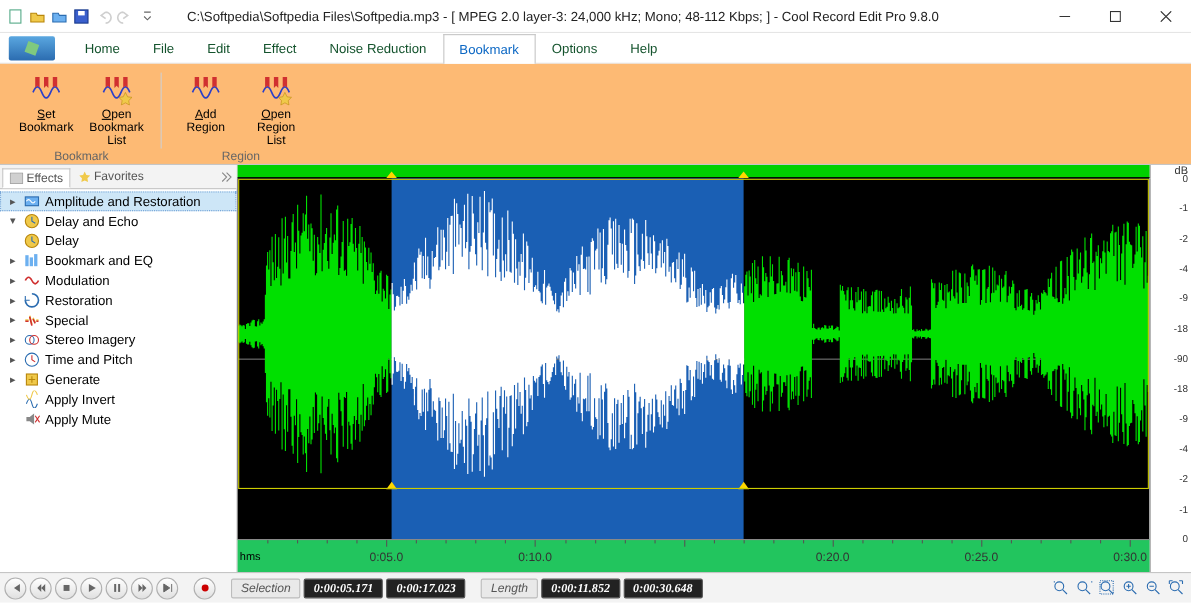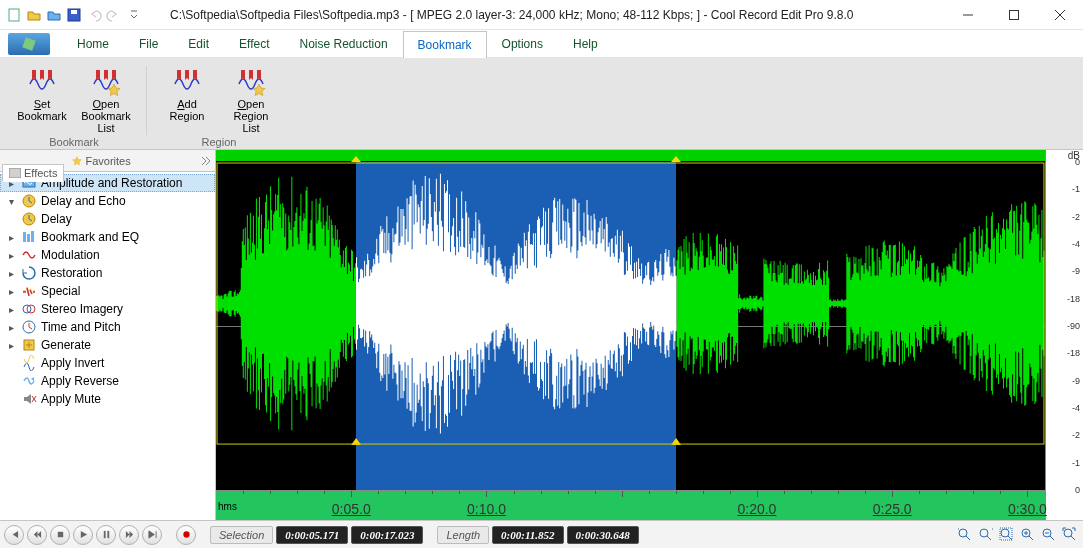--- a/index.html
+++ b/index.html
@@ -14,35 +14,35 @@
 .winbtn { width: 46px; height: 30px; display: flex; align-items: center; justify-content: center; cursor: pointer; }
 
 
 .tabs { height: 28px; display: flex; align-items: center; padding-left: 8px; background: #fff; border-bottom: 1px solid #e5e5e5; gap: 0; }
 .logo { width: 42px; height: 22px; background: linear-gradient(#5aa7e0,#2b6cb0); border-radius: 2px; margin-right: 12px; display: flex; align-items: center; justify-content: center; }
 .logo svg { width: 14px; height: 14px; }
 .tab { padding: 6px 14px; cursor: pointer; color: #14532d; border: 1px solid transparent; border-bottom: none; }
 .tab.active { color: #0b67c4; border-color: #c5c5c5; background: #fff; position: relative; top: 1px; }
 
 
-.ribbon { height: 92px; display: flex; background: #e5e5e5; border-bottom: 1px solid #c5c5c5; padding: 4px 6px 0; }
+.ribbon { height: 92px; display: flex; background: #fdba74; border-bottom: 1px solid #c5c5c5; padding: 4px 6px 0; }
 .group { display: flex; flex-direction: column; align-items: center; padding: 0 8px; }
 .group-items { display: flex; gap: 8px; }
 .gbtn { display: flex; flex-direction: column; align-items: center; width: 56px; cursor: pointer; padding: 2px; text-align: center; }
 .gbtn .gico { width: 32px; height: 32px; display: flex; align-items: center; justify-content: center; }
 .gbtn .glbl { font-size: 11px; line-height: 12px; margin-top: 2px; }
 .group-title { font-size: 11px; color: #666; margin-top: auto; padding-bottom: 2px; }
 .sep { width: 1px; background: #d0d0d0; margin: 4px 4px 14px; }
 
 
 .main { flex: 1; display: flex; min-height: 0; }
 .sidebar { width: 216px; display: flex; flex-direction: column; border-right: 1px solid #c5c5c5; }
 .side-tabs { height: 22px; display: flex; align-items: center; background: #f3f3f3; border-bottom: 1px solid #c5c5c5; padding: 0 2px; gap: 2px; }
 .side-tab { font-size: 11px; padding: 2px 6px; display: flex; align-items: center; gap: 3px; color: #555; cursor: pointer; }
-.side-tab.active { background: #fff; border: 1px solid #c5c5c5; border-bottom: 1px solid #fff; position: relative; top: 12px; }
+.side-tab.active { background: #fff; border: 1px solid #c5c5c5; border-bottom: 1px solid #fff; position: relative; top: 1px; }
 .collapse-ico { margin-left: auto; display: flex; gap: 2px; padding-right: 2px; }
 
 .tree { flex: 1; overflow: auto; padding: 2px 0; }
 .node { display: flex; align-items: center; gap: 4px; padding: 1px 4px 1px 6px; cursor: pointer; white-space: nowrap; }
 .node.selected { background: #cde6f7; border: 1px dotted #7aa7d8; padding: 0 3px 0 5px; }
 .twisty { width: 11px; height: 11px; display: inline-flex; align-items: center; justify-content: center; font-size: 10px; color: #555; }
 .node-ico { width: 16px; height: 16px; display: inline-flex; align-items: center; justify-content: center; }
 .indent1 { }
 
 
@@ -53,21 +53,21 @@
 .wave-and-db { flex: 1; display: flex; min-height: 0; }
 .waveform { flex: 1; background: #000; position: relative; overflow: hidden; }
 .sel { position: absolute; top: 0; bottom: 0; background: #1a5fb4; }
 .baseline { position: absolute; left: 0; right: 0; height: 1px; background: #777; top: 50%; }
 .wave-svg { position: absolute; inset: 0; }
 .db-scale { width: 38px; background: #fff; border-left: 1px solid #888; position: relative; font-size: 9px; color: #333; }
 .db-scale div { position: absolute; right: 3px; }
 
 .time-ruler { height: 30px; display: flex; }
 .time-ruler-inner { flex: 1; background: #22c55e; position: relative; border-top: 1px solid #888; }
-.time-ruler-inner .tick { position: absolute; font-size: 14px; color: #333; top: 10px; text-decoration: underline; }
+.time-ruler-inner .tick { position: absolute; font-size: 11px; color: #333; top: 10px; }
 .time-ruler-inner .tickmark { position: absolute; width: 1px; height: 6px; background: #555; top: 0; }
 .time-ruler-inner .hms { position: absolute; left: 2px; top: 10px; font-size: 10px; }
 .time-ruler-pad { width: 38px; border-left: 1px solid #888; }
 
 
 .statusbar { height: 28px; display: flex; align-items: center; background: #f3f3f3; border-top: 1px solid #c5c5c5; padding: 0 4px; gap: 3px; }
 .tbtn { width: 20px; height: 20px; border: 1px solid #b0b0b0; border-radius: 10px; background: linear-gradient(#fff,#e0e0e0); display: flex; align-items: center; justify-content: center; cursor: pointer; }
 .tbtn svg { width: 9px; height: 9px; }
 .status-sep { width: 8px; }
 .status-lbl { display: inline-block; background: #e9e9e9; border: 1px solid #bcbcbc; padding: 2px 8px; font-size: 11px; font-style: italic; color: #555; border-radius: 2px; }
@@ -343,30 +343,20 @@
         </div>
         <div class="node">
           <span class="twisty">&nbsp;</span>
     <span class="node-ico">
             <svg width="16" height="16">
               <path d="M3 12q3-8 5 0t5 0" stroke="#2b6cb0" fill="none"></path>
               <path d="M3 4q3 8 5 0t5 0" stroke="#f0c94a" fill="none"></path>
             </svg>
           </span>
     <span>Apply Invert</span>
-        </div>
-        <div class="node">
-          <span class="twisty">&nbsp;</span>
-    <span class="node-ico">
-            <svg width="16" height="16">
-              <path d="M3 8q3-6 5 0t5 0" stroke="#6cb0f0" fill="none" stroke-width="1.5"></path>
-              <path d="M13 4l-3 2 3 2z" fill="#6cb0f0"></path>
-            </svg>
-          </span>
-    <span>Apply Reverse</span>
         </div>
         <div class="node">
           <span class="twisty">&nbsp;</span>
     <span class="node-ico">
             <svg width="16" height="16">
               <path d="M3 6v4h3l4 3V3L6 6z" fill="#888"></path>
               <path d="M11 5l4 6M15 5l-4 6" stroke="#d03030"></path>
             </svg>
           </span>
     <span>Apply Mute</span>

